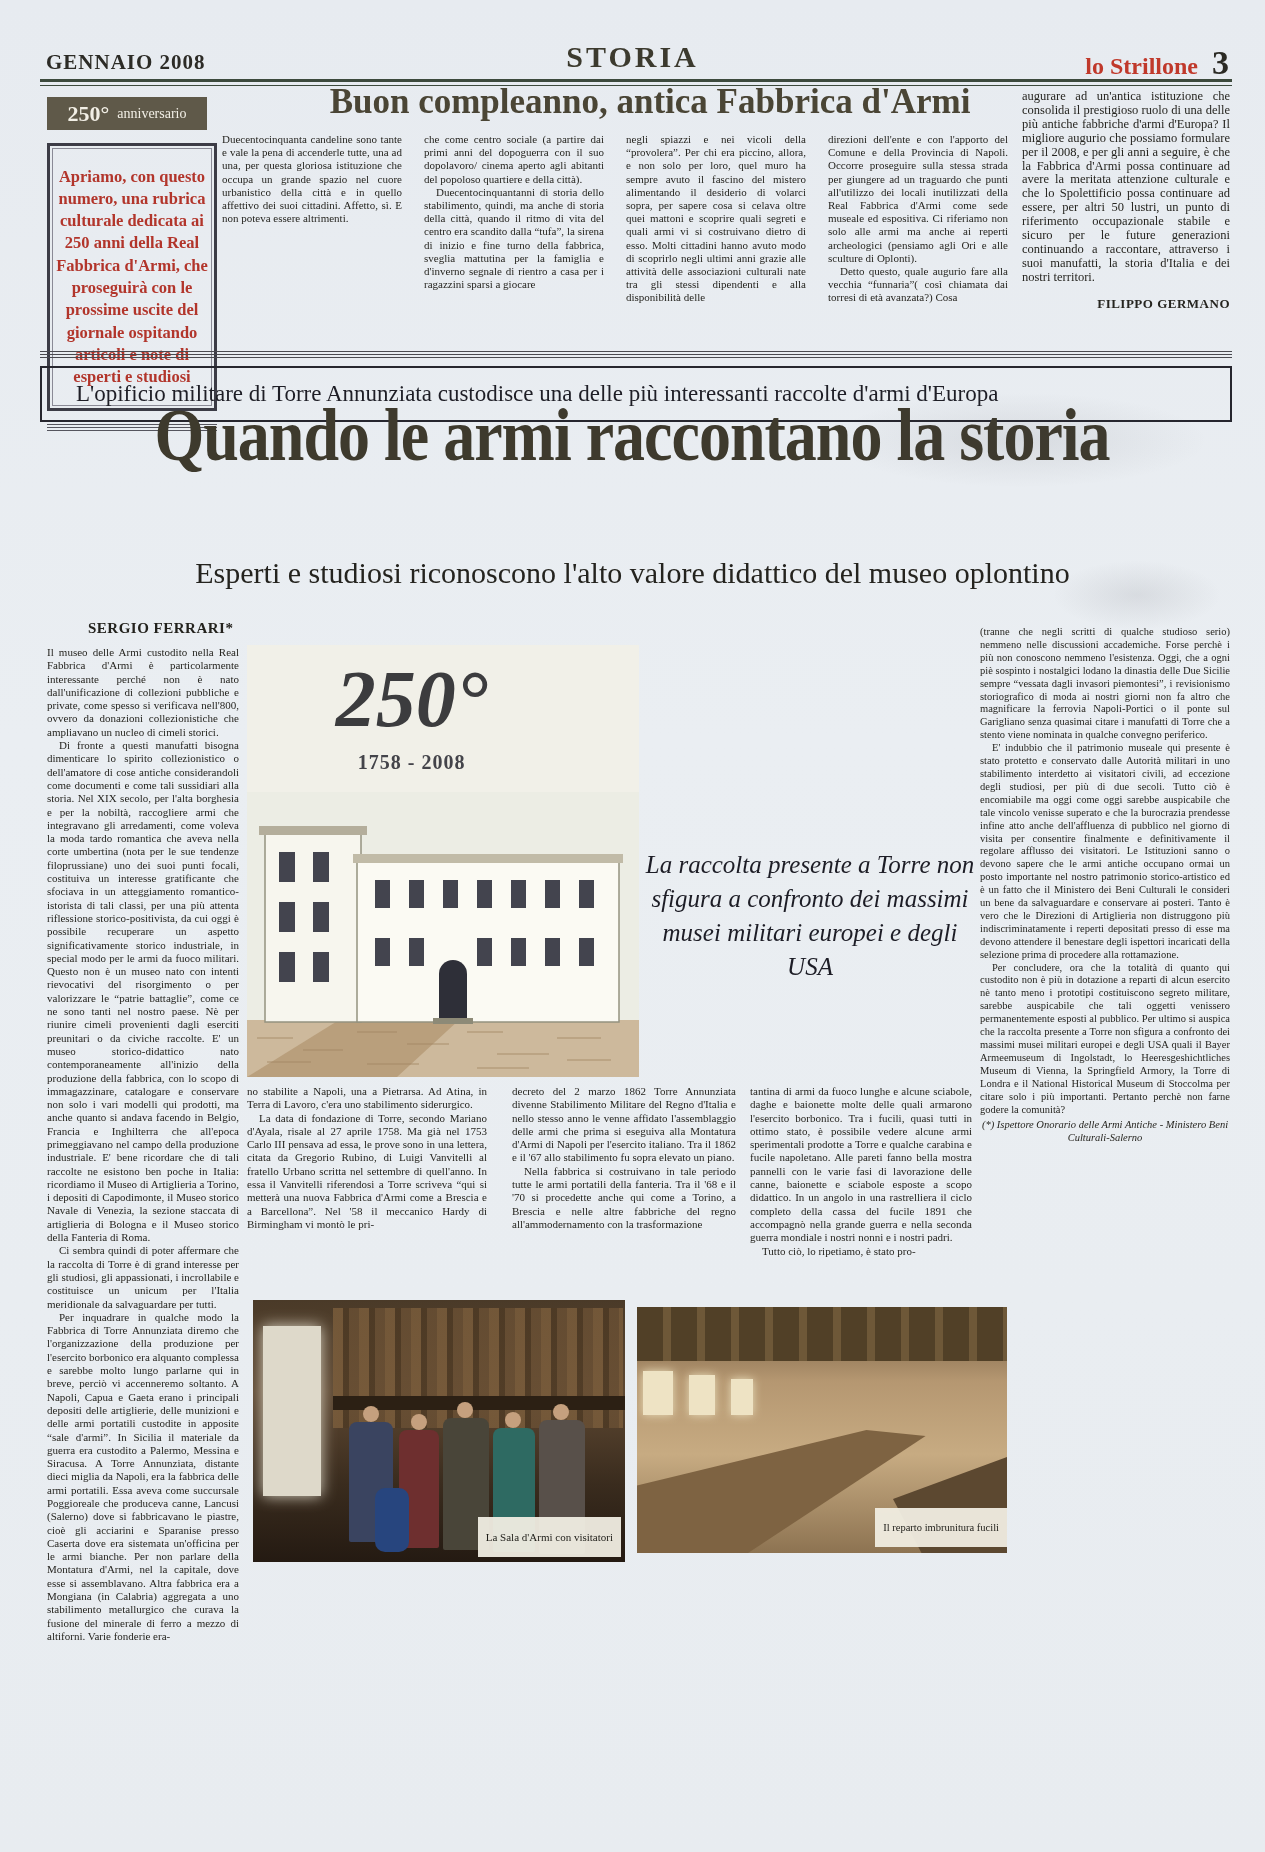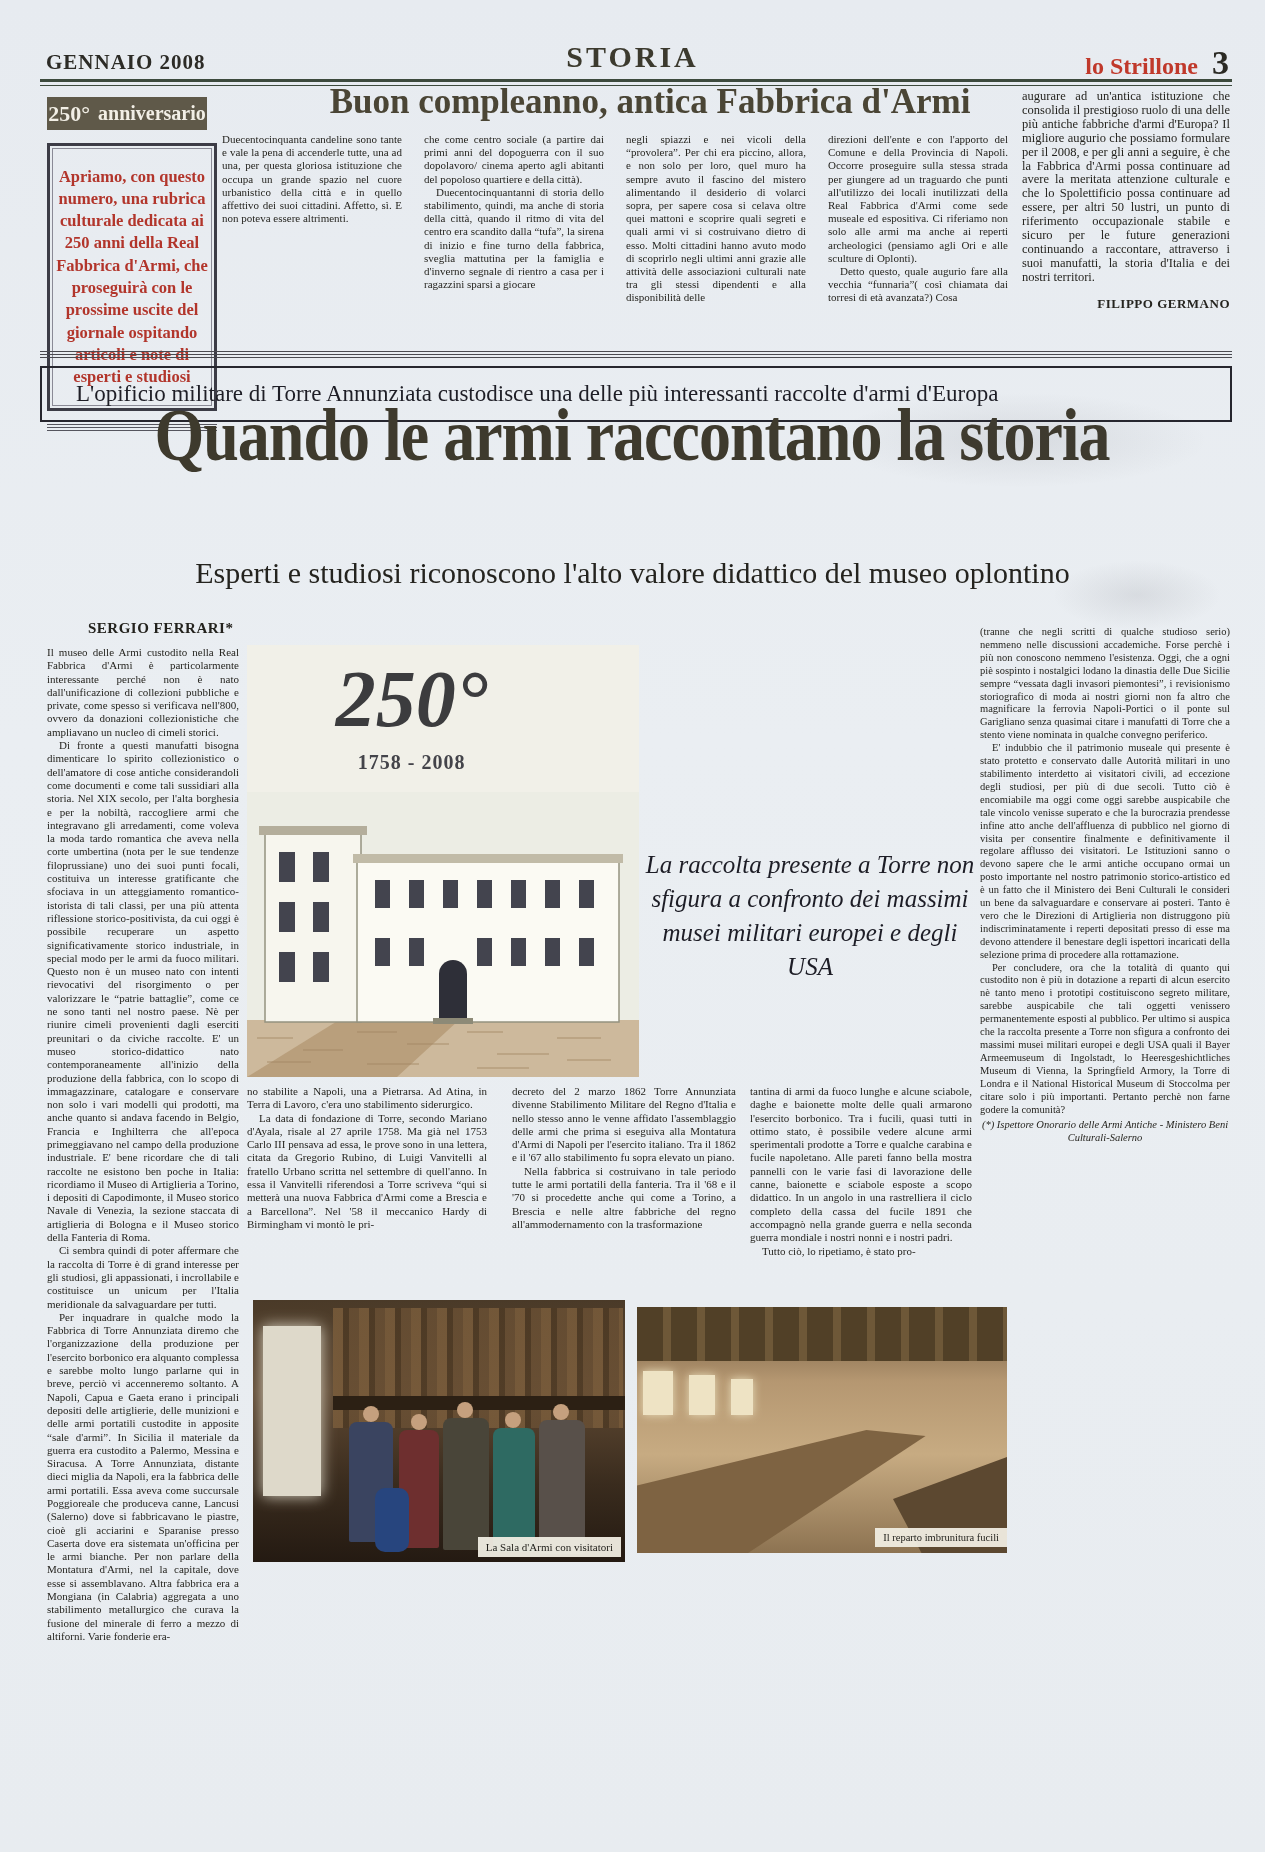--- a/index.html
+++ b/index.html
@@ -14,21 +14,21 @@
   .masthead{right:36px;top:44px;text-align:right;}
   .masthead .brand{color:#c0392b;font-size:24px;font-weight:bold;}
   .masthead .pagenum{color:#2b2a24;font-size:34px;font-weight:bold;margin-left:10px;}
   .rule-green{left:40px;width:1192px;border-top:3px solid #3d4a3d;border-bottom:1px solid #3d4a3d;height:3px;}
   .rule-stack{left:40px;width:1192px;height:9px;
      background:repeating-linear-gradient(180deg,#4a4a50 0 1px,transparent 1px 3px);}
   
   .badge{left:47px;top:97px;width:160px;height:33px;background:#5f5949;color:#f2efe6;
          display:flex;align-items:center;justify-content:center;gap:8px;}
   .badge .n{font-size:22px;font-weight:bold;}
-  .badge .l{font-size:20px;font-weight:bold;}
+  .badge .l{font-size:14px;font-weight:normal;}
   .promo-box{left:47px;top:143px;width:170px;height:268px;border:3px solid #3c3c46;
              box-shadow:inset 0 0 0 2px #e8ecf0, inset 0 0 0 3px #8a8a96;
              display:flex;align-items:center;justify-content:center;padding:6px;box-sizing:border-box;}
   .promo-box p{margin:0;color:#b2352b;font-weight:bold;font-size:16.5px;line-height:1.35;text-align:center;}
   .box-rule{left:47px;top:424px;width:170px;height:8px;
      background:repeating-linear-gradient(180deg,#55555e 0 1px,transparent 1px 3px);}
   
   .top-headline{left:228px;top:82px;width:844px;text-align:center;font-size:35px;font-weight:bold;
                 color:#4a4535;letter-spacing:0;}
   .tcol{top:133px;width:180px;height:214px;overflow:hidden;font-size:11px;line-height:13.2px;}
@@ -61,21 +61,21 @@
   
   .photoL{left:253px;top:1300px;width:372px;height:262px;overflow:hidden;
           background:linear-gradient(180deg,#4a3a28 0%,#5e4832 35%,#3a2c1e 70%,#241a12 100%);text-align:right;}
   .photoL .door{position:absolute;left:10px;top:26px;width:58px;height:170px;background:#ded9ca;box-shadow:0 0 14px #d8d2c2;}
   .photoL .racks{position:absolute;left:80px;top:8px;width:290px;height:120px;
      background:repeating-linear-gradient(90deg,#7c5e3c 0 10px,#4e3a24 10px 16px,#6a5034 16px 26px);opacity:.8;}
   .photoL .shelf{position:absolute;left:80px;top:96px;width:292px;height:14px;background:#2c2014;}
   .fig{position:absolute;border-radius:8px 8px 2px 2px;}
   .head{position:absolute;width:16px;height:16px;border-radius:50%;background:#c5a07e;}
   .cap{position:absolute;background:rgba(240,237,226,.95);color:#1e1d18;font-size:11px;
-       padding:4px 8px;white-space:nowrap;}
+       padding:14px 8px;white-space:nowrap;}
   .photoR{left:637px;top:1307px;width:370px;height:246px;overflow:hidden;
           background:linear-gradient(180deg,#6a553c 0%,#b59771 30%,#c7ab82 60%,#8d7351 100%);}
   .photoR .beams{position:absolute;left:0;top:0;width:370px;height:54px;
      background:repeating-linear-gradient(90deg,#514027 0 26px,#6e5838 26px 34px);}
   .photoR .window{position:absolute;background:#eee3c4;box-shadow:0 0 10px #e8dcba;}
   .photoR .bench{position:absolute;left:0;bottom:0;width:370px;height:150px;
      background:#7e6342;clip-path:polygon(0 100%,0 55%,62% 18%,78% 22%,30% 100%);}
   .photoR .bench2{position:absolute;right:0;bottom:0;width:190px;height:120px;
      background:#5c4830;clip-path:polygon(100% 100%,100% 20%,40% 55%,55% 100%);}
   .bleed{background:radial-gradient(ellipse at center,rgba(60,60,70,.10),transparent 70%);}

